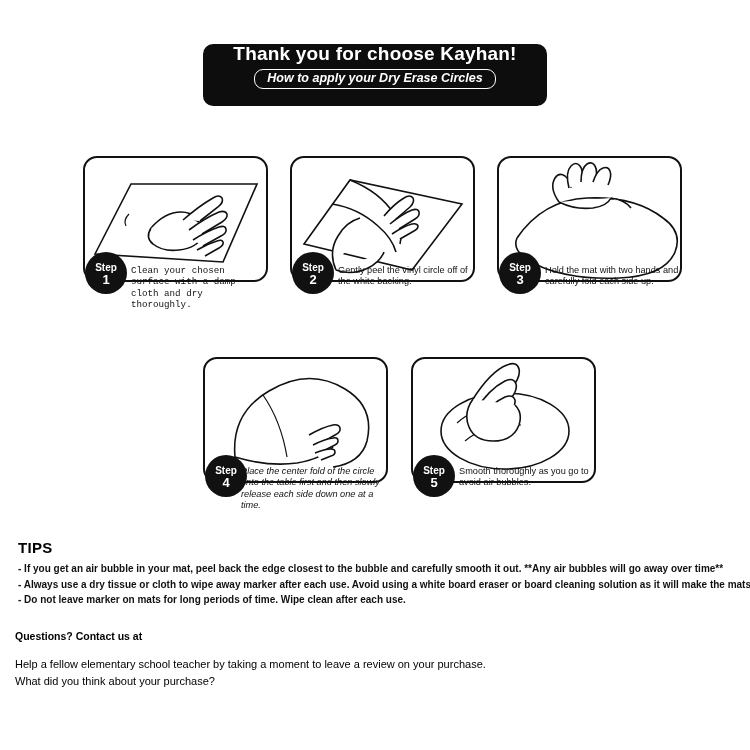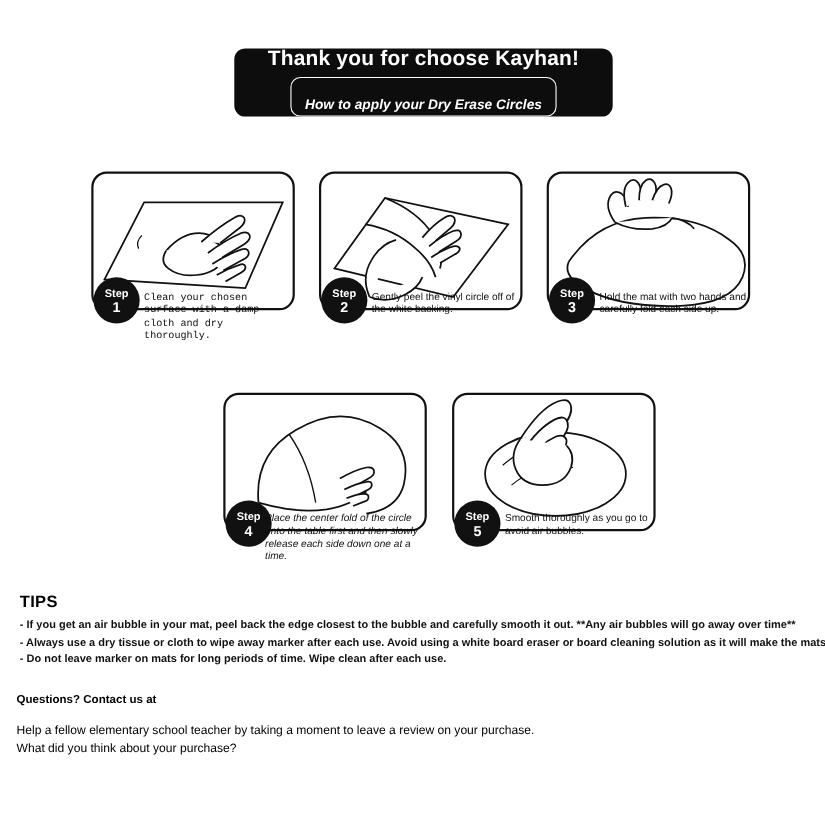--- a/index.html
+++ b/index.html
@@ -17,30 +17,30 @@
   }
   .page {
     width: 750px;
     height: 750px;
     position: relative;
   }
 
   
   .banner {
     position: absolute;
-    left: 213px;
+    left: 203px;
     top: 44px;
     width: 344px;
     height: 62px;
     background: #0d0d0d;
     border-radius: 10px;
     display: flex;
     flex-direction: column;
     align-items: center;
-    justify-content: space-between;
+    justify-content: flex-start;
   }
   .banner-title {
     color: #ffffff;
     font-size: 19px;
     font-weight: bold;
     letter-spacing: 0.2px;
     line-height: 20px;
     margin-bottom: 5px;
   }
   .banner-sub-wrap {
@@ -48,21 +48,20 @@
     border-radius: 9px;
     padding: 2px 12px 3px 12px;
   }
   .banner-sub {
     color: #ffffff;
     font-size: 12.5px;
     font-style: italic;
     font-weight: bold;
     line-height: 13px;
     white-space: nowrap;
-    margin-top: 16px;
   }
 
   
   .card {
     position: absolute;
     border: 2px solid #111111;
     border-radius: 14px;
     background: #ffffff;
     box-sizing: border-box;
     overflow: visible;

